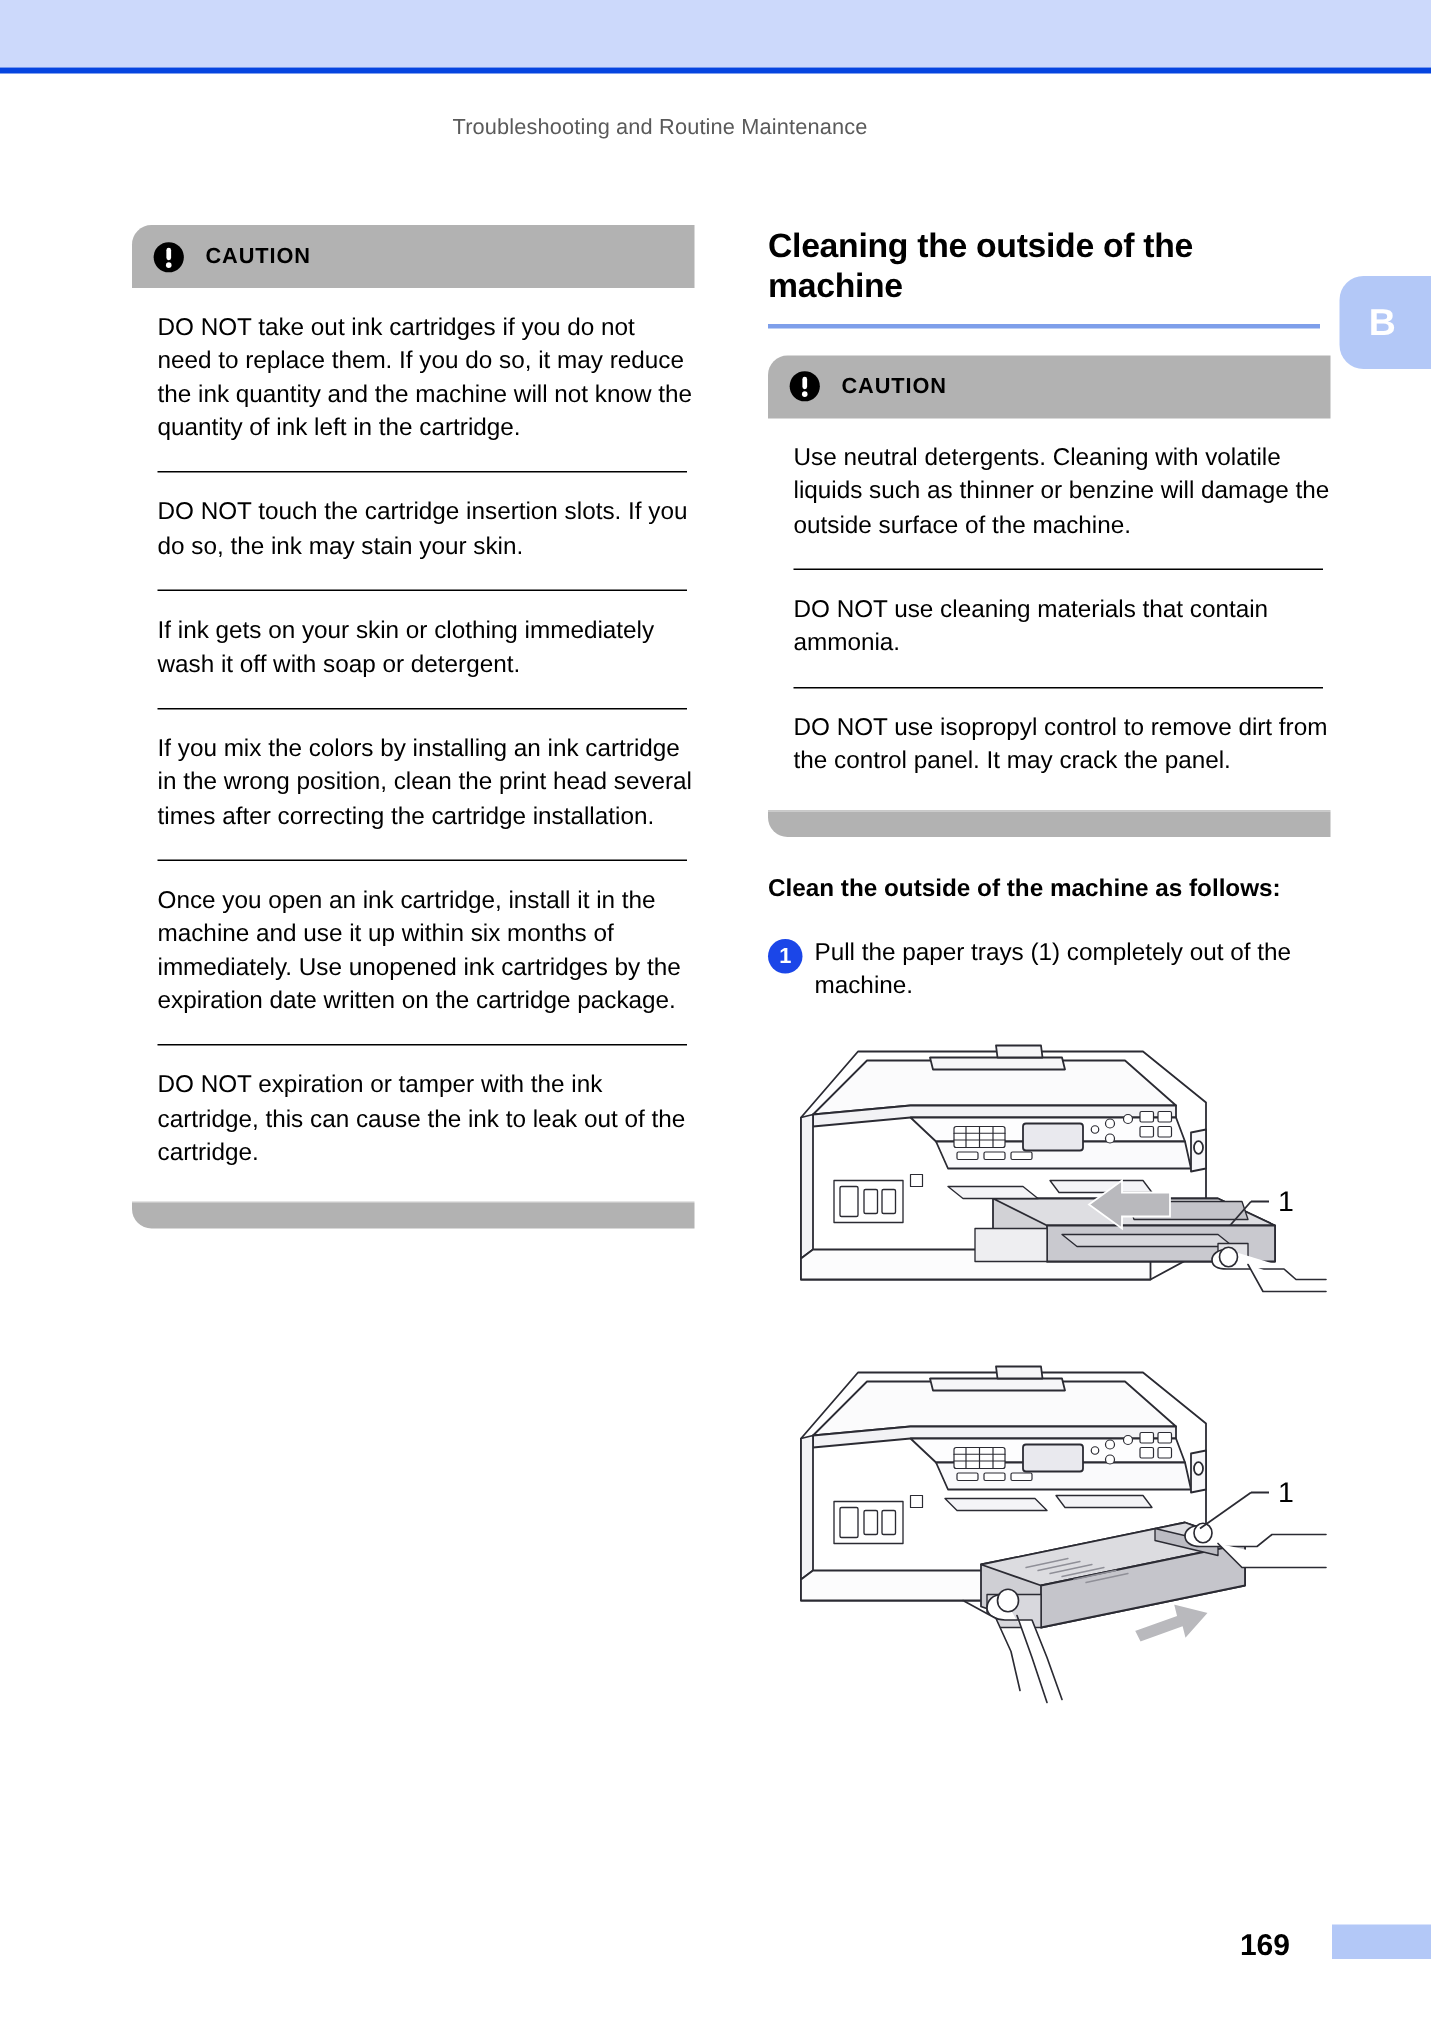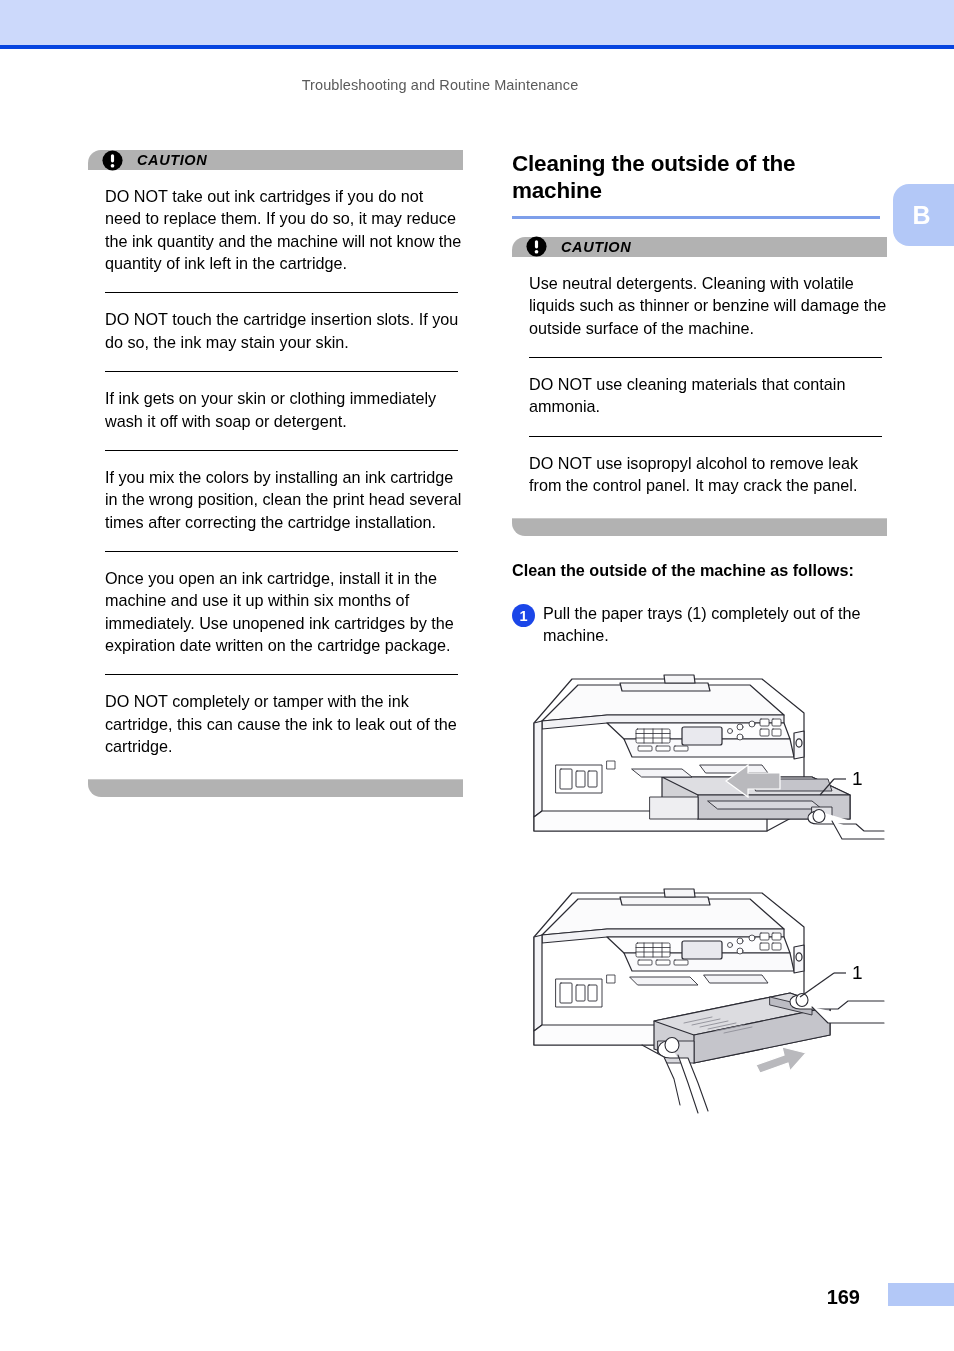--- a/index.html
+++ b/index.html
@@ -81,27 +81,26 @@
   .heading-rule {
     width: 368px;
     height: 3px;
     background: #7e9fea;
     margin: 11px 0 18px 0;
   }
 
   
   .caution-bar {
     background: #b2b2b2;
-    height: 20px;
+    height: 42px;
     border-radius: 13px 0 0 0;
     display: flex;
     align-items: center;
     padding-left: 14px;
     box-sizing: border-box;
-    font-style: italic;
   }
   .caution-icon {
     width: 21px;
     height: 21px;
     flex: 0 0 auto;
   }
   .caution-label {
     font-size: 14.5px;
     font-weight: bold;
     letter-spacing: 0.6px;
@@ -213,21 +212,21 @@
     <p class="caution-para">DO NOT take out ink cartridges if you do not need to replace them. If you do so, it may reduce the ink quantity and the machine will not know the quantity of ink left in the cartridge.</p>
     <div class="caution-sep"></div>
     <p class="caution-para">DO NOT touch the cartridge insertion slots. If you do so, the ink may stain your skin.</p>
     <div class="caution-sep"></div>
     <p class="caution-para">If ink gets on your skin or clothing immediately wash it off with soap or detergent.</p>
     <div class="caution-sep"></div>
     <p class="caution-para">If you mix the colors by installing an ink cartridge in the wrong position, clean the print head several times after correcting the cartridge installation.</p>
     <div class="caution-sep"></div>
     <p class="caution-para">Once you open an ink cartridge, install it in the machine and use it up within six months of immediately. Use unopened ink cartridges by the expiration date written on the cartridge package.</p>
     <div class="caution-sep"></div>
-    <p class="caution-para">DO NOT completely or tamper with the ink cartridge, this can cause the ink to leak out of the cartridge.</p>
+    <p class="caution-para">DO NOT expiration or tamper with the ink cartridge, this can cause the ink to leak out of the cartridge.</p>
   </div>
 
   <div class="caution-close-line"></div>
   <div class="caution-close-bar"></div>
 </div>
 
 <div class="col col-right">
 
   <h1 class="section-heading">Cleaning the outside of the machine</h1>
   <div class="heading-rule"></div>
@@ -239,21 +238,21 @@
       <circle cx="12" cy="18" r="2.1" fill="#ffffff"></circle>
     </svg>
     <div class="caution-label">CAUTION</div>
   </div>
 
   <div class="caution-body">
     <p class="caution-para">Use neutral detergents. Cleaning with volatile liquids such as thinner or benzine will damage the outside surface of the machine.</p>
     <div class="caution-sep"></div>
     <p class="caution-para">DO NOT use cleaning materials that contain ammonia.</p>
     <div class="caution-sep"></div>
-    <p class="caution-para">DO NOT use isopropyl alcohol to remove leak from the control panel. It may crack the panel.</p>
+    <p class="caution-para">DO NOT use isopropyl control to remove dirt from the control panel. It may crack the panel.</p>
   </div>
 
   <div class="caution-close-line"></div>
   <div class="caution-close-bar"></div>
 
   <div class="lead-in">Clean the outside of the machine as follows:</div>
 
   <div class="step">
     <div class="step-badge">1</div>
     <div class="step-text">Pull the paper trays (1) completely out of the machine.</div>

